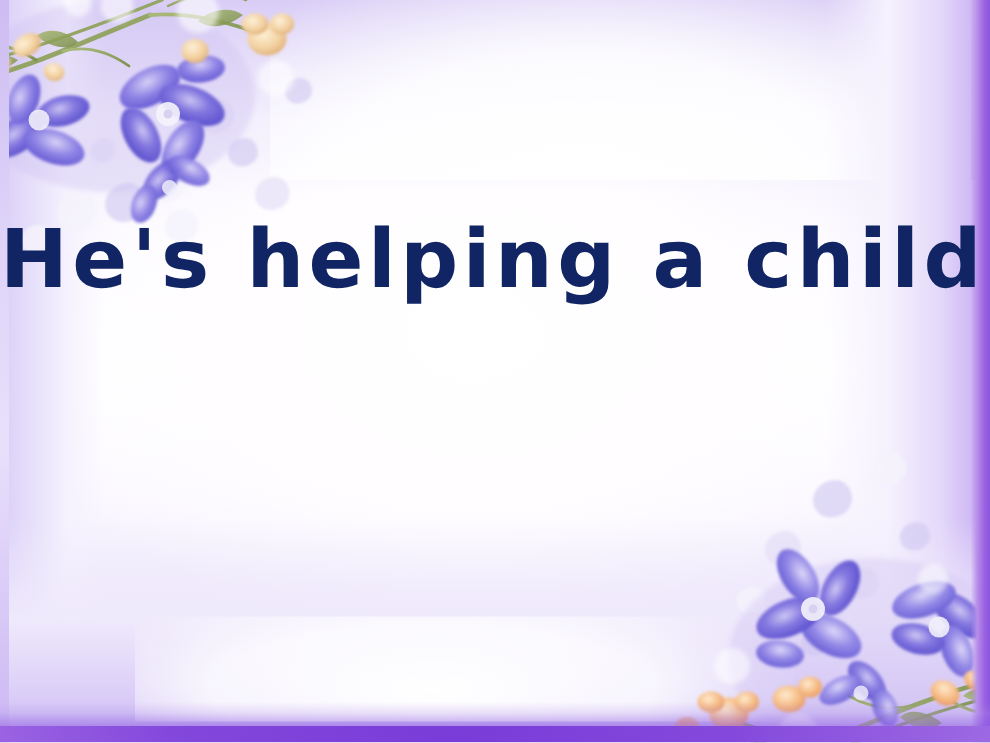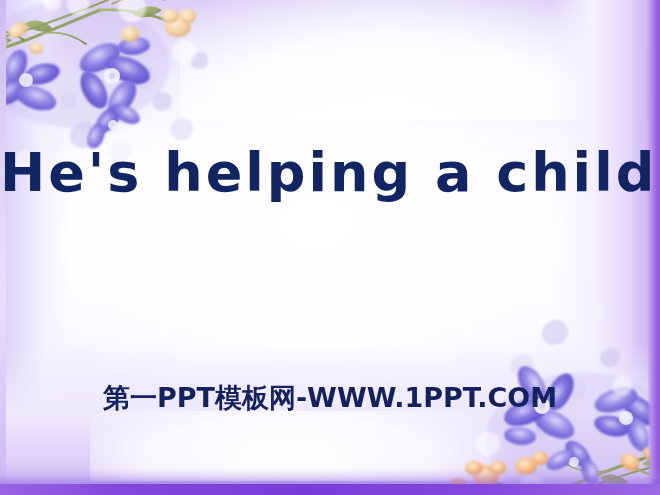--- a/index.html
+++ b/index.html
@@ -341,15 +341,14 @@
   </svg>
 
   <div class="bar-left-edge"></div>
   <div class="bar-right-top"></div>
   <div class="bar-right"></div>
   <div class="bar-bottom-glow"></div>
   <div class="bar-bottom"></div>
 
   <div class="title">He's helping a child.</div>
 
-  <div class="watermark">第一PPT模板网-WWW.1PPT.COM</div>
 
 </div>
 
 </body></html>

